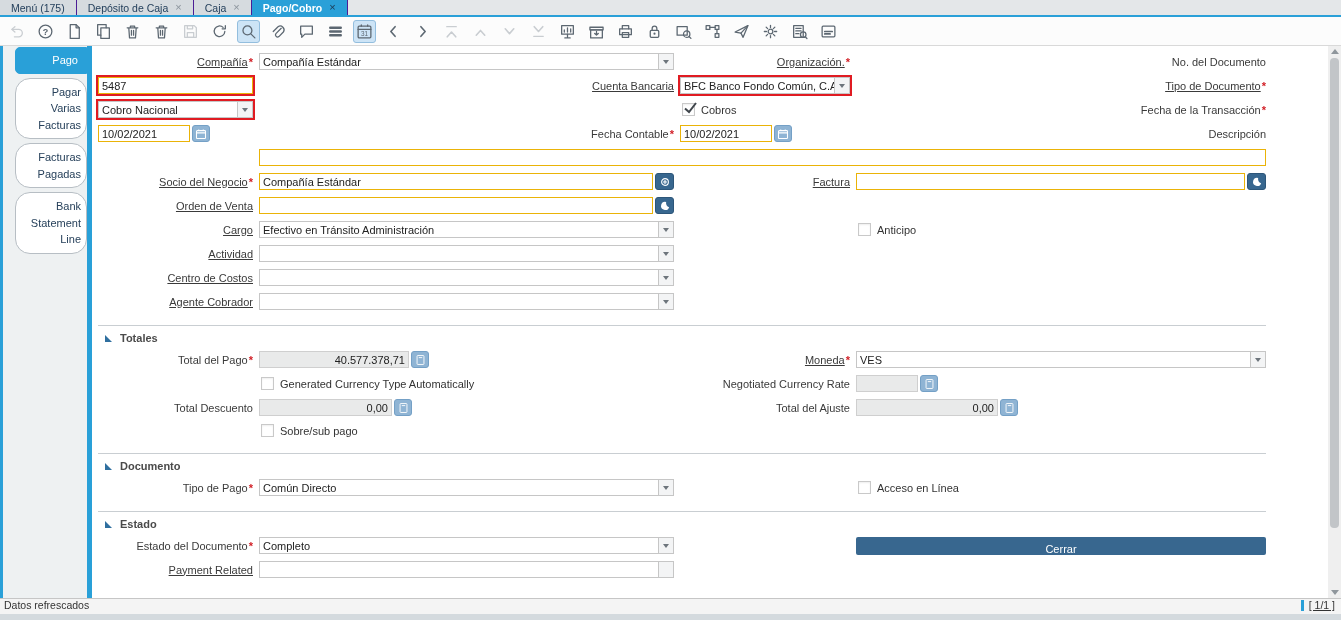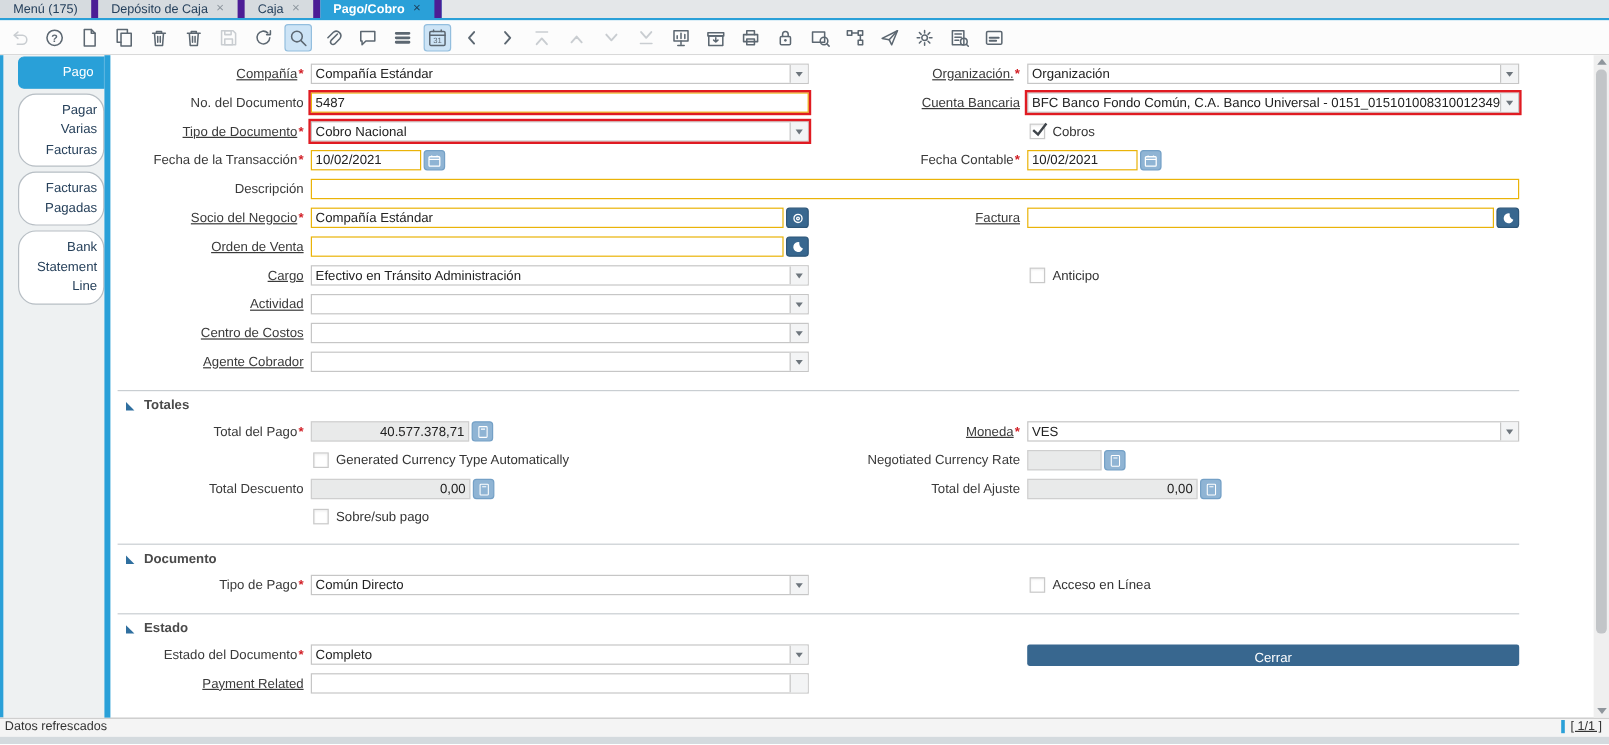--- a/index.html
+++ b/index.html
@@ -5,21 +5,21 @@
   * { box-sizing: border-box; }
   html,body { margin:0; padding:0; }
   body {
     width:1341px; height:621px; overflow:hidden;
     font-family:"Liberation Sans", sans-serif; font-size:11px; color:#333;
     background:#fff;
   }
   
   .tabbar { height:15px; background:#e4e7e9; display:flex; align-items:stretch; }
   .wtab { display:flex; align-items:center; gap:7px; padding:0 11px;
-          background:#d6dbdf; border-right:6px solid #4c1d95; color:#25405c;
+          background:#d6dbdf; border-right:1px solid #4c1d95; color:#25405c;
           font-size:10.5px; cursor:default; }
   .wtab.active { background:#2aa0d8; color:#fff; font-weight:bold; }
   .wtab .x { font-size:11px; color:#8b949c; font-weight:normal; line-height:1; }
   .wtab.active .x { color:#1d3a54; }
   .tab-underline { height:2px; background:#2aa0d8; }
   
   .toolbar { height:29px; background:#fcfcfc; border-bottom:1px solid #d9d9d9;
              display:flex; align-items:center; padding:0 5px; gap:6px; }
   .tbtn { width:23px; height:23px; display:flex; align-items:center; justify-content:center;
           color:#5c6771; border:1px solid transparent; border-radius:3px; }
@@ -298,28 +298,20 @@
       <div class="lbl"><span class="u">Compañía</span><span class="req">*</span></div>
       <div class="fld">
           <div class="select">
         <span class="sel-text">Compañía Estándar</span>
         <span class="dd">
               <i></i>
             </span>
           </div>
         </div>
       <div class="lbl"><span class="u">Organización.</span><span class="req">*</span></div>
-      <div class="fld">
-          <div class="select">
-        <span class="sel-text">Organización</span>
-        <span class="dd">
-              <i></i>
-            </span>
-          </div>
-        </div>
 
       <div class="lbl"><span>No. del Documento</span></div>
       <div class="fld">
           <input class="inp hl-red" value="5487" style="">
         </div>
       <div class="lbl"><span class="u">Cuenta Bancaria</span></div>
       <div class="fld">
           <div class="select hl-red">
         <span class="sel-text">BFC Banco Fondo Común, C.A. Banco Universal - 0151_01510100831001234936</span>
         <span class="dd">
@@ -458,21 +450,21 @@
       <div></div>
         <div></div>
 
       <div class="sec">
         <span class="tri"></span>
         <span>Totales</span>
         </div>
 
       <div class="lbl"><span>Total del Pago</span><span class="req">*</span></div>
       <div class="fld">
-          <input class="inp amount" style="width: 132px;" value="40.577.378,71">
+          <input class="inp amount" style="width: 150px;" value="40.577.378,71">
         <button class="calc-btn">
           <svg width="11" height="12" viewBox="0 0 16 16" fill="none" stroke="#fff" stroke-width="1.3">
               <rect x="3" y="1.5" width="10" height="13" rx="1"></rect>
               <path d="M5.5 4.5 h5"></path>
               <path d="M5.5 8 h.01 M8 8 h.01 M10.5 8 h.01 M5.5 11 h.01 M8 11 h.01 M10.5 11 h.01" stroke-width="1.8"></path>
             </svg>
           </button>
         </div>
       <div class="lbl"><span class="u">Moneda</span><span class="req">*</span></div>
       <div class="fld">

